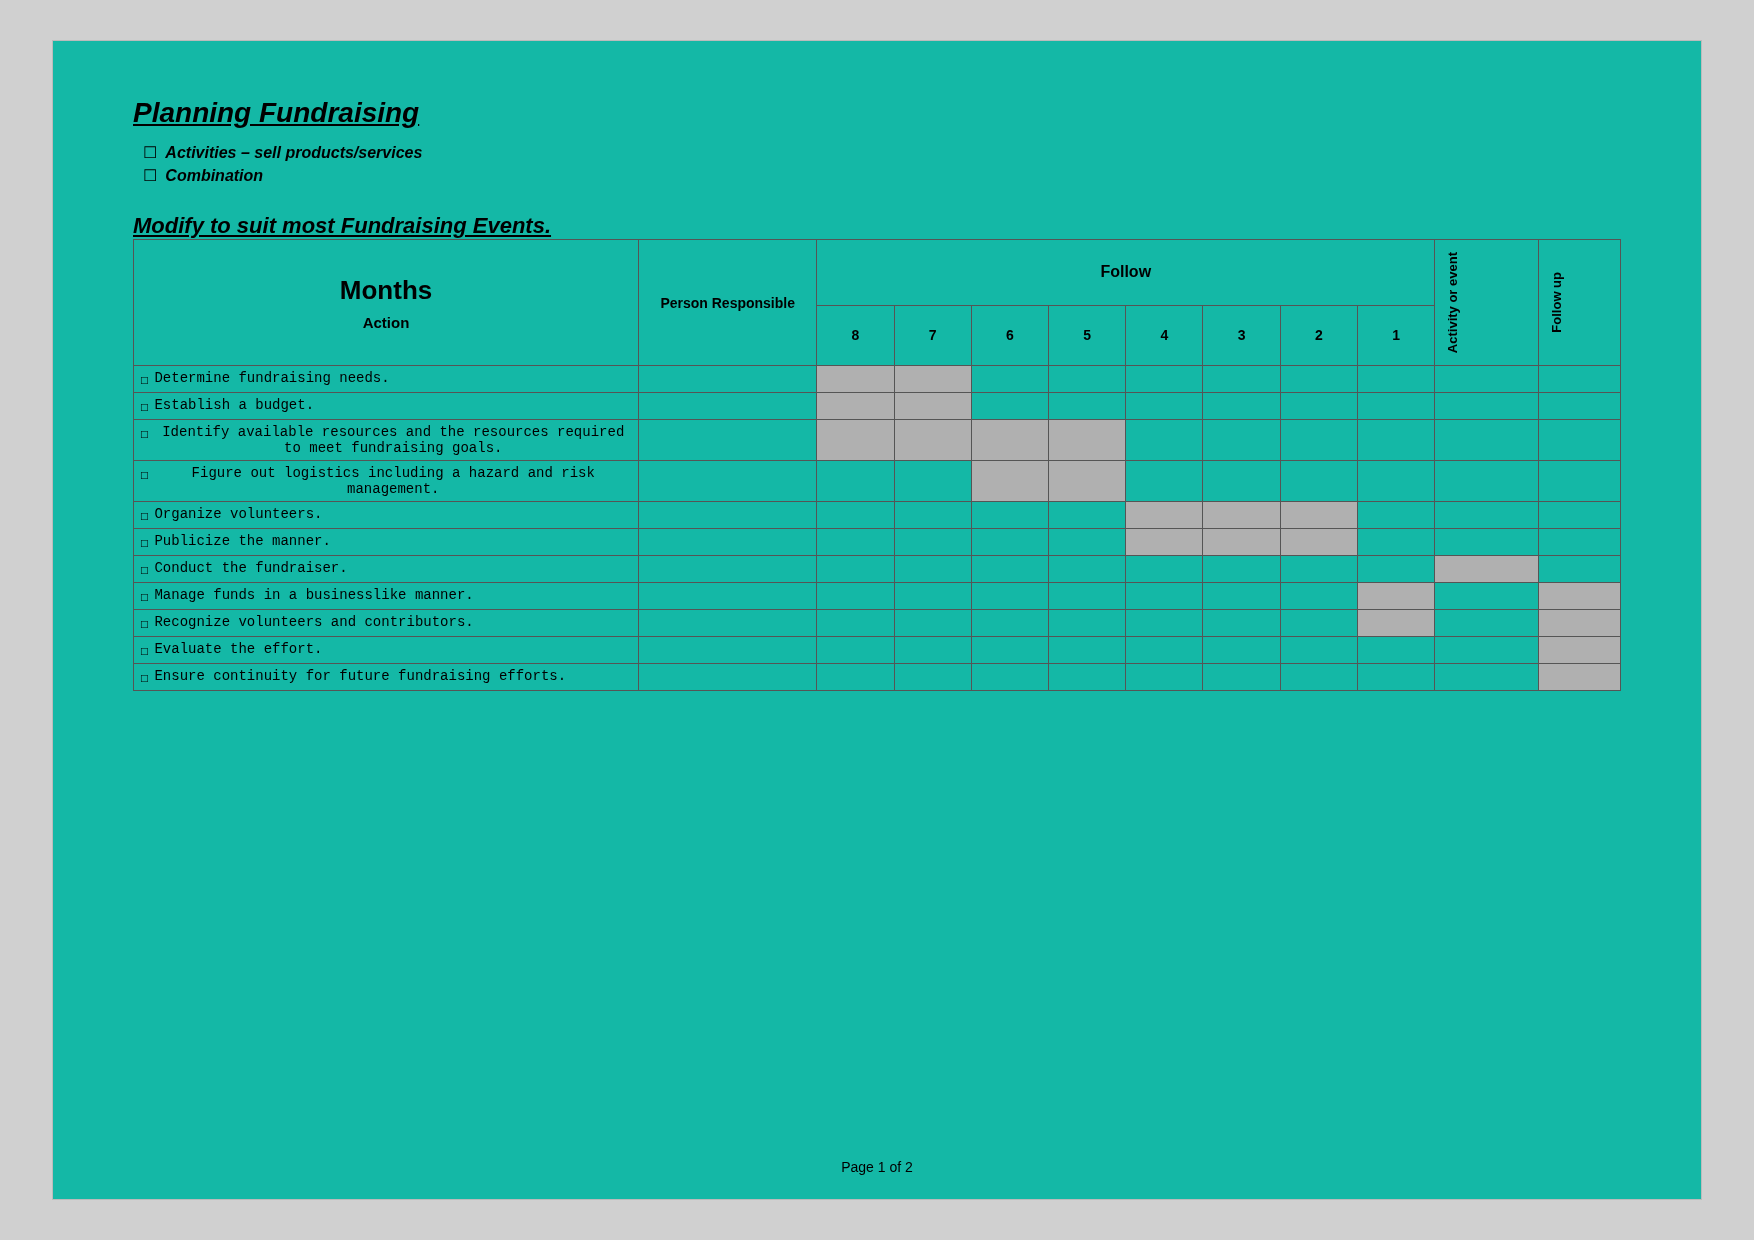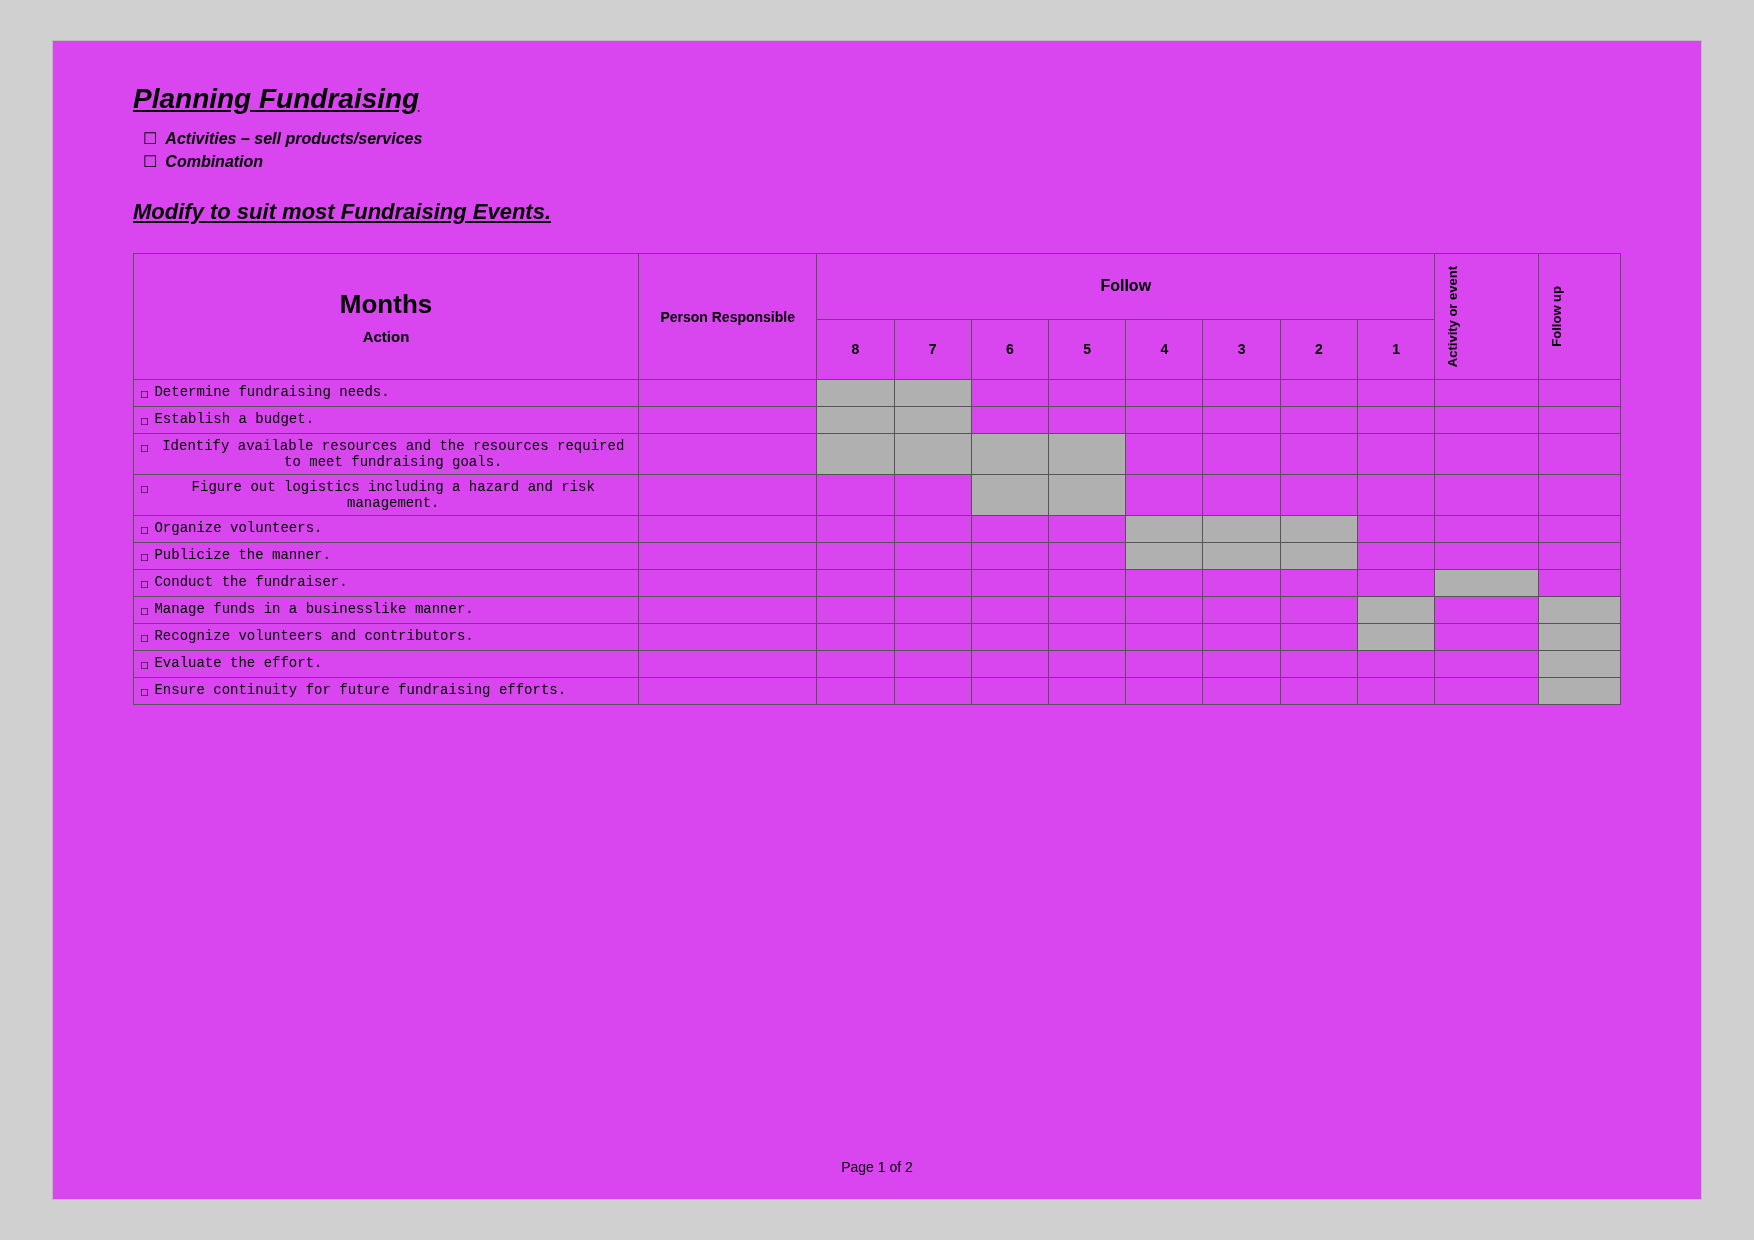--- a/index.html
+++ b/index.html
@@ -5,25 +5,25 @@
     * { box-sizing: border-box; margin: 0; padding: 0; }
     body {
       background: #d0d0d0;
       display: flex;
       justify-content: center;
       align-items: center;
       min-height: 100vh;
       font-family: Arial, sans-serif;
     }
     .page {
-      background: #d946ef;
+      background: #14b8a6;
       width: 1650px;
       min-height: 1160px;
       border: 1px solid #bbb;
-      padding: 42px 80px 60px 80px;
+      padding: 56px 80px 60px 80px;
       position: relative;
     }
     .title {
       font-size: 28px;
       font-weight: bold;
       font-style: italic;
       text-decoration: underline;
       margin-bottom: 14px;
     }
     .checklist {
@@ -44,21 +44,20 @@
       content: "☐";
       font-weight: normal;
       font-style: normal;
       font-size: 16px;
     }
     .subtitle {
       font-size: 22px;
       font-weight: bold;
       font-style: italic;
       text-decoration: underline;
-      margin-bottom: 28px;
     }
 
     
     .planning-table {
       width: 100%;
       border-collapse: collapse;
       margin-bottom: 32px;
       font-size: 14px;
     }
     .planning-table th, .planning-table td {

